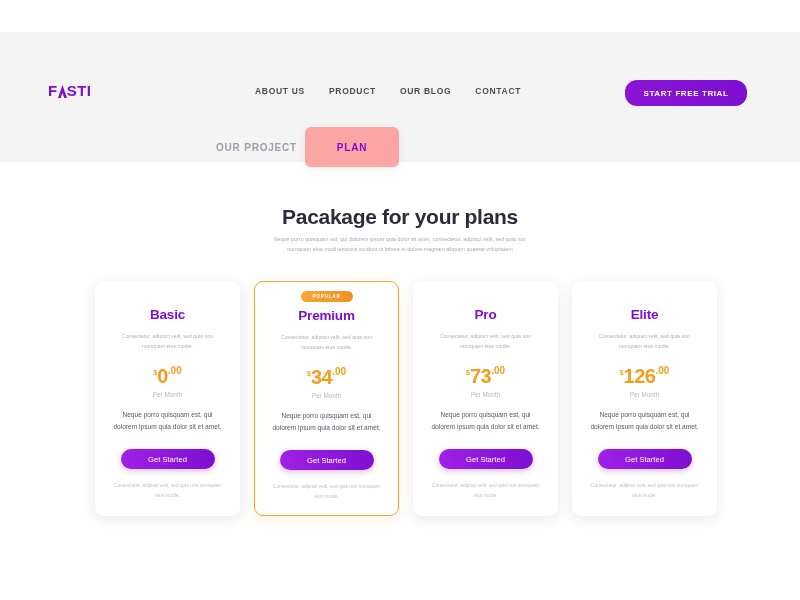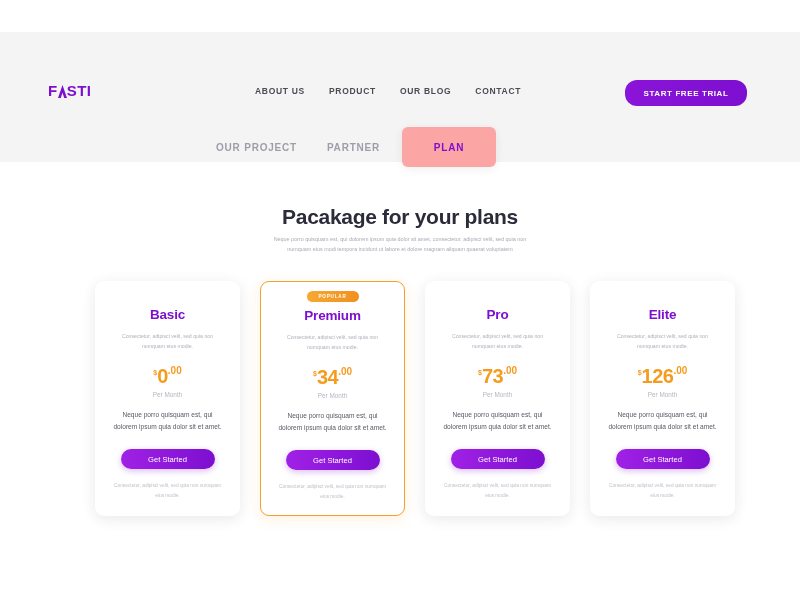--- a/index.html
+++ b/index.html
@@ -76,21 +76,21 @@
     font-size:21px; font-weight:bold; color:#2b2b3a; letter-spacing:-0.3px;
   }
   .subheading {
     position:absolute; left:0; top:234px; width:800px; text-align:center;
     font-size:5.4px; color:#a9a9b5; line-height:1.9;
   }
 
   
   .cards {
     position:absolute; left:95px; top:281px;
-    display:flex; gap:20px;
+    display:flex; gap:14px;
   }
   .card {
     width:145px; min-height:228px;
     background:#ffffff; border-radius:9px;
     box-shadow:0 3px 14px rgba(40,30,70,0.10);
     padding:26px 12px 14px;
     text-align:center; position:relative;
     display:flex; flex-direction:column; align-items:center;
   }
   .card.featured {
@@ -161,21 +161,20 @@
       <a href="#">PRODUCT</a>
       <a href="#">OUR BLOG</a>
       <a href="#">CONTACT</a>
     </div>
 
     <button class="cta">START FREE TRIAL</button>
   </div>
 
   <div class="tabs">
     <div class="tab">OUR PROJECT</div>
-    <div class="tab">PARTNER</div>
     <div class="tab active">PLAN</div>
   </div>
 
   <div class="heading">Pacakage for your plans</div>
   <div class="subheading">
     <div>Neque porro quisquam est, qui dolorem ipsum quia dolor sit amet, consectetur, adipisci velit, sed quia non</div>
     <div>numquam eius modi tempora incidunt ut labore et dolore magnam aliquam quaerat voluptatem</div>
   </div>
 
   <div class="cards">

